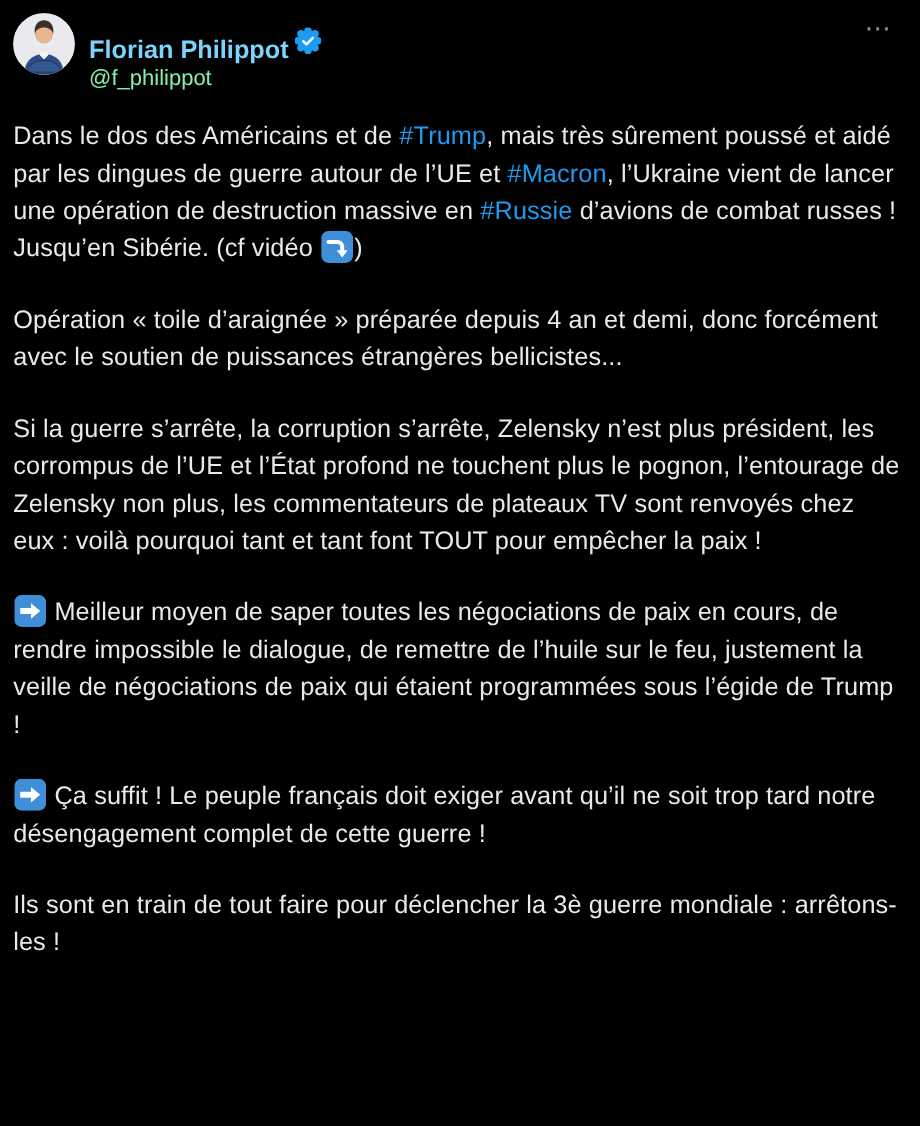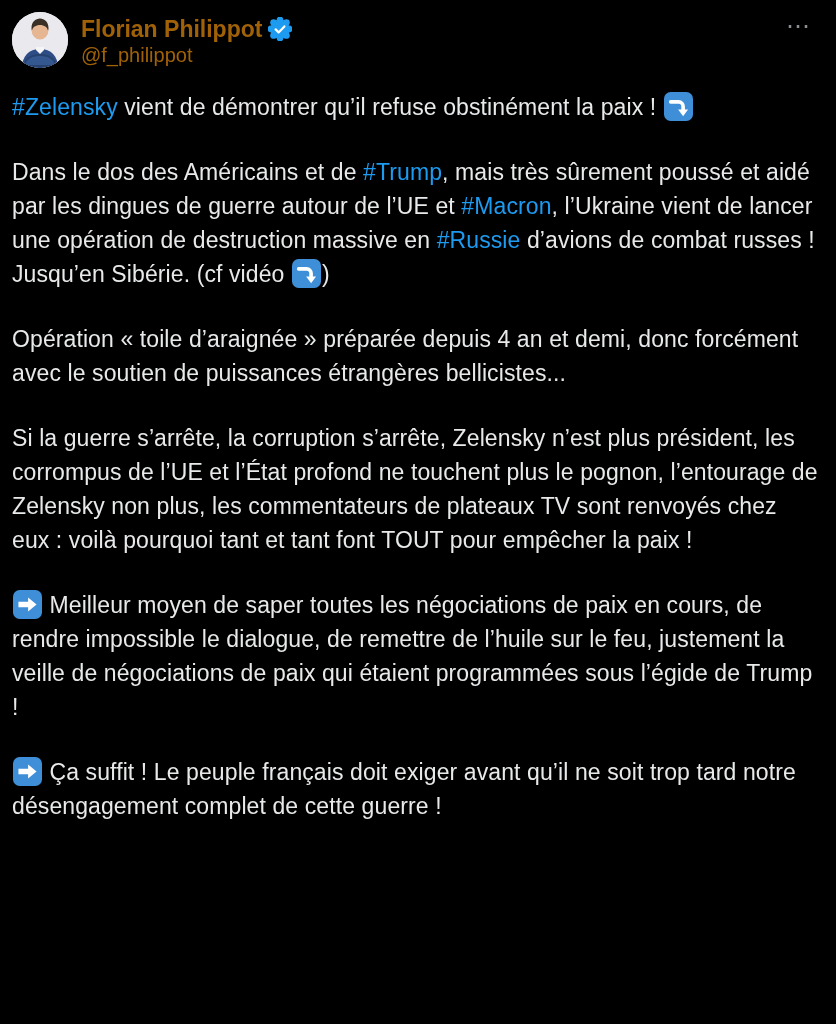--- a/index.html
+++ b/index.html
@@ -11,23 +11,23 @@
   .post{position:relative;padding:12px 18px 10px 12px;}
   
   .header{display:flex;align-items:flex-start;gap:13px;}
   .avatar{
     width:56px;height:56px;border-radius:50%;overflow:hidden;flex:0 0 auto;
     background:linear-gradient(180deg,#f3f3f5 0%,#dddde2 100%);cursor:pointer;
   }
   .avatar svg{display:block;width:100%;height:100%;}
   .id-block{display:flex;flex-direction:column;padding-top:4px;min-width:0;}
   .name-row{display:flex;align-items:center;gap:6px;}
-  .display-name{font-weight:bold;font-size:23px;line-height:26px;color:#a16207;cursor:pointer;}
+  .display-name{font-weight:bold;font-size:23px;line-height:26px;color:#7dd3fc;cursor:pointer;margin-top:16px;}
   .badge{width:24px;height:24px;display:inline-block;cursor:pointer;}
-  .handle{font-size:20px;line-height:26px;color:#a16207;}
+  .handle{font-size:20px;line-height:26px;color:#86efac;}
   .more-btn{
     position:absolute;top:16px;right:20px;color:#8b8f94;font-size:24px;
     letter-spacing:2px;line-height:16px;cursor:pointer;background:none;border:none;padding:2px 4px;
     font-family:"DejaVu Sans",sans-serif;
   }
   
   .tweet-body{margin-top:22px;font-size:23px;line-height:34px;letter-spacing:.1px;}
   .tweet-body p{margin:0 0 31px 0;white-space:pre-wrap;}
   .tweet-body p:last-child{margin-bottom:10px;}
   .hashtag{color:#1d9bf0;text-decoration:none;cursor:pointer;}
@@ -77,35 +77,31 @@
           </svg>
         </span>
       </div>
       <span class="handle">@f_philippot</span>
     </div>
 
     <button class="more-btn">⋯</button>
   </div>
 
   <div class="tweet-body">
-      <p><a class="hashtag">#Zelensky</a><span> vient de démontrer qu’il refuse obstinément la paix ! </span><span class="emoji"><svg viewBox="0 0 24 24">
-            <rect x="0" y="0" width="24" height="24" rx="5.5" fill="#3e8fd8"></rect>
-            <path d="M5.5 8.2h6.7a3.6 3.6 0 0 1 3.6 3.6v3.4" fill="none" stroke="#ffffff" stroke-width="3" stroke-linecap="round"></path>
-            <path d="M11.7 14.4h8.2l-4.1 5.6z" fill="#ffffff"></path>
-          </svg></span></p>
       <p><span>Dans le dos des Américains et de </span><a class="hashtag">#Trump</a><span>, mais très sûrement poussé et aidé par les dingues de guerre autour de l’UE et </span><a class="hashtag">#Macron</a><span>, l’Ukraine vient de lancer une opération de destruction massive en </span><a class="hashtag">#Russie</a><span> d’avions de combat russes ! Jusqu’en Sibérie. (cf vidéo </span><span class="emoji"><svg viewBox="0 0 24 24">
             <rect x="0" y="0" width="24" height="24" rx="5.5" fill="#3e8fd8"></rect>
             <path d="M5.5 8.2h6.7a3.6 3.6 0 0 1 3.6 3.6v3.4" fill="none" stroke="#ffffff" stroke-width="3" stroke-linecap="round"></path>
             <path d="M11.7 14.4h8.2l-4.1 5.6z" fill="#ffffff"></path>
           </svg></span><span>)</span></p>
       <p><span>Opération « toile d’araignée » préparée depuis 4 an et demi, donc forcément avec le soutien de puissances étrangères bellicistes...</span></p>
       <p><span>Si la guerre s’arrête, la corruption s’arrête, Zelensky n’est plus président, les corrompus de l’UE et l’État profond ne touchent plus le pognon, l’entourage de Zelensky non plus, les commentateurs de plateaux TV sont renvoyés chez eux : voilà pourquoi tant et tant font TOUT pour empêcher la paix !</span></p>
       <p><span class="emoji"><svg viewBox="0 0 24 24">
             <rect x="0" y="0" width="24" height="24" rx="5.5" fill="#3e8fd8"></rect>
             <path d="M4.5 9.7h8V6.2l7 5.8-7 5.8v-3.5h-8z" fill="#ffffff"></path>
           </svg></span><span> Meilleur moyen de saper toutes les négociations de paix en cours, de rendre impossible le dialogue, de remettre de l’huile sur le feu, justement la veille de négociations de paix qui étaient programmées sous l’égide de Trump !</span></p>
       <p><span class="emoji"><svg viewBox="0 0 24 24">
             <rect x="0" y="0" width="24" height="24" rx="5.5" fill="#3e8fd8"></rect>
             <path d="M4.5 9.7h8V6.2l7 5.8-7 5.8v-3.5h-8z" fill="#ffffff"></path>
           </svg></span><span> Ça suffit ! Le peuple français doit exiger avant qu’il ne soit trop tard notre désengagement complet de cette guerre !</span><br></p>
+      <p><span>Ils sont en train de tout faire pour déclencher la 3è guerre mondiale : arrêtons-les !</span></p>
     </div>
 
 </div>
 
 </body></html>

